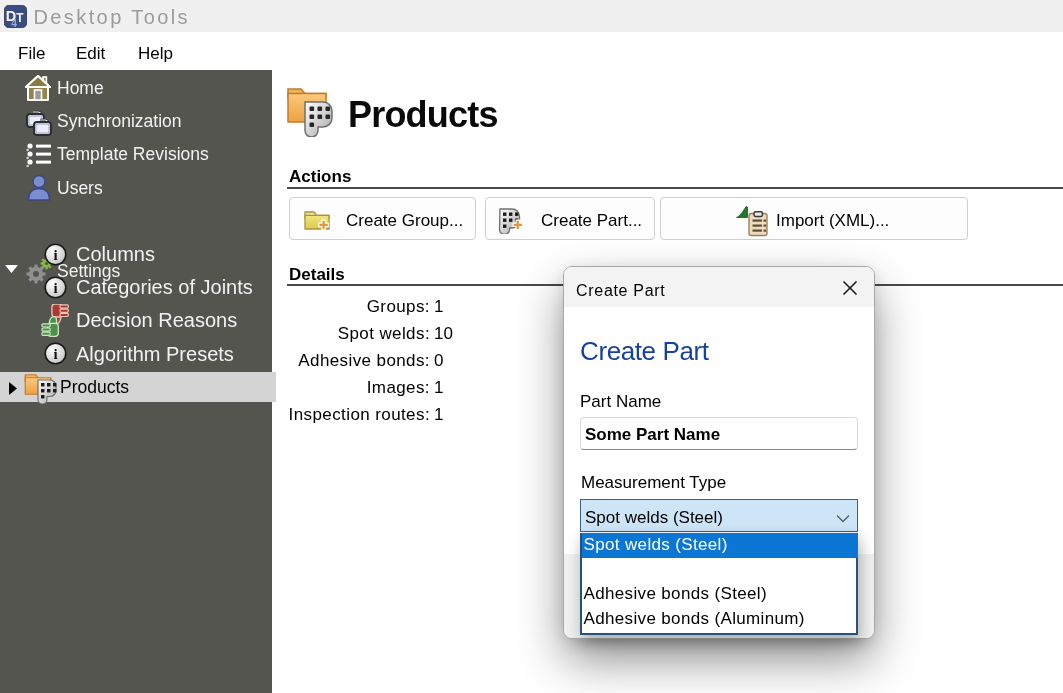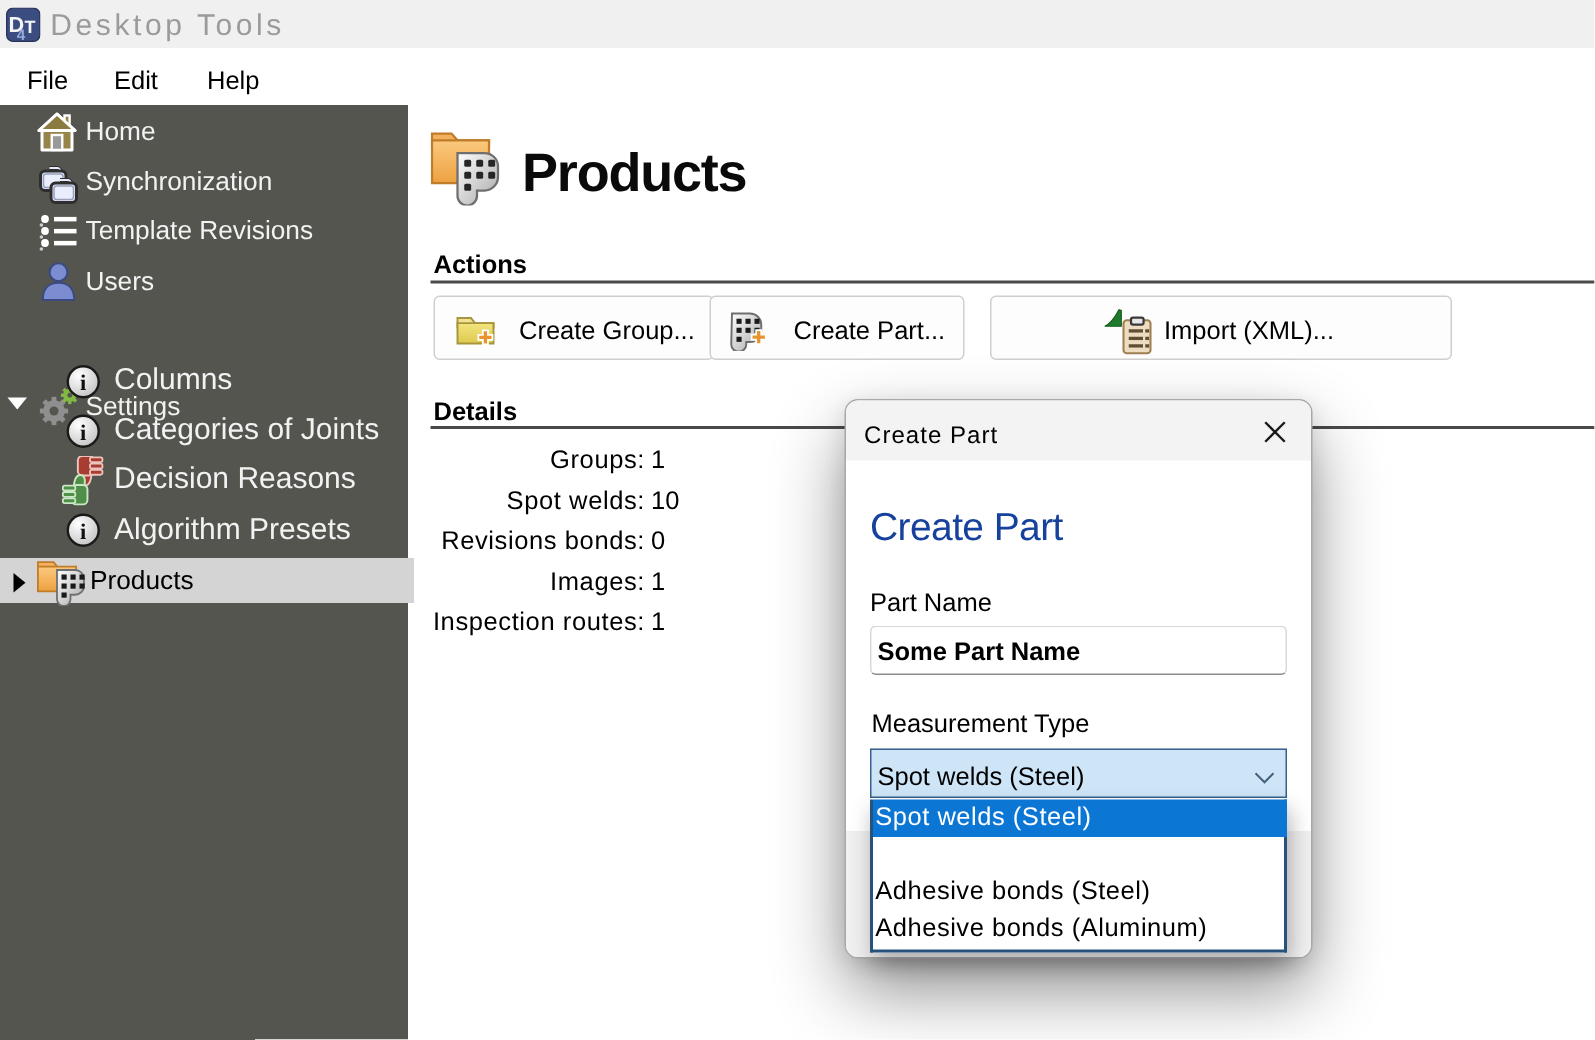--- a/index.html
+++ b/index.html
@@ -284,21 +284,21 @@
         <stop offset="0" stop-color="#f2e57f"></stop>
           <stop offset="1" stop-color="#ddc94e"></stop>
       </linearGradient>
       </defs>
       <g stroke="#fff" stroke-width="1.2" fill="#e8952f">
         <path d="M17.5 18 h3 v-3 h3.4 v3 h3 v3.4 h-3 v3 h-3.4 v-3 h-3 Z" transform="translate(-2.6,-1.8)"></path>
       </g>
     </svg>
     <span class="btnlabel" style="left:56px;">Create Group...</span>
   </div>
-  <div class="btn" style="left:473px; width:170px;">
+  <div class="btn" style="left:485px; width:170px;">
     <svg class="abs" style="left:11px; top:8px;" width="28" height="28" viewBox="0 0 28 28">
       <path d="M3 3 h12 a7.5 7.5 0 0 1 7.5 7.5 v4 a7.5 7.5 0 0 1-7.5 7.5 h-2.5 v1.5 a5 5 0 0 1-10 0 Z" fill="url(#dg2)" stroke="#6f6f6f" stroke-width="1.3"></path>
       <g fill="#1a1a1a">
         <rect x="6" y="6.5" width="3.4" height="3.4"></rect>
         <rect x="12" y="6.5" width="3.4" height="3.4"></rect>
         <rect x="18" y="6.5" width="3.4" height="3.4"></rect>
         <rect x="6" y="12.5" width="3.4" height="3.4"></rect>
         <rect x="12" y="12.5" width="3.4" height="3.4"></rect>
         <rect x="18" y="12.5" width="3.4" height="3.4"></rect>
         <rect x="6" y="18.5" width="3.4" height="3.4"></rect>
@@ -326,21 +326,21 @@
     <span class="btnlabel" style="left:115px;">Import (XML)...</span>
   </div>
 
   <div class="abs secthead" style="left:289px; top:265px;">Details</div>
   <div class="sectline" style="left:287px; top:284px; width:776px;"></div>
 
   <div class="dlabel" style="top:297px;">Groups:</div>
 <div class="dvalue" style="top:297px;">1</div>
   <div class="dlabel" style="top:324px;">Spot welds:</div>
 <div class="dvalue" style="top:324px;">10</div>
-  <div class="dlabel" style="top:351px;">Revisions bonds:</div>
+  <div class="dlabel" style="top:351px;">Adhesive bonds:</div>
 <div class="dvalue" style="top:351px;">0</div>
   <div class="dlabel" style="top:378px;">Images:</div>
 <div class="dvalue" style="top:378px;">1</div>
   <div class="dlabel" style="top:405px;">Inspection routes:</div>
 <div class="dvalue" style="top:405px;">1</div>
 
   <div class="abs" id="dialog">
     <div class="abs" id="dlgtitlebar"></div>
     <div class="abs" id="dlgtitle">Create Part</div>
     <svg class="abs" style="left:278px; top:13px;" width="16" height="16" viewBox="0 0 16 16">

